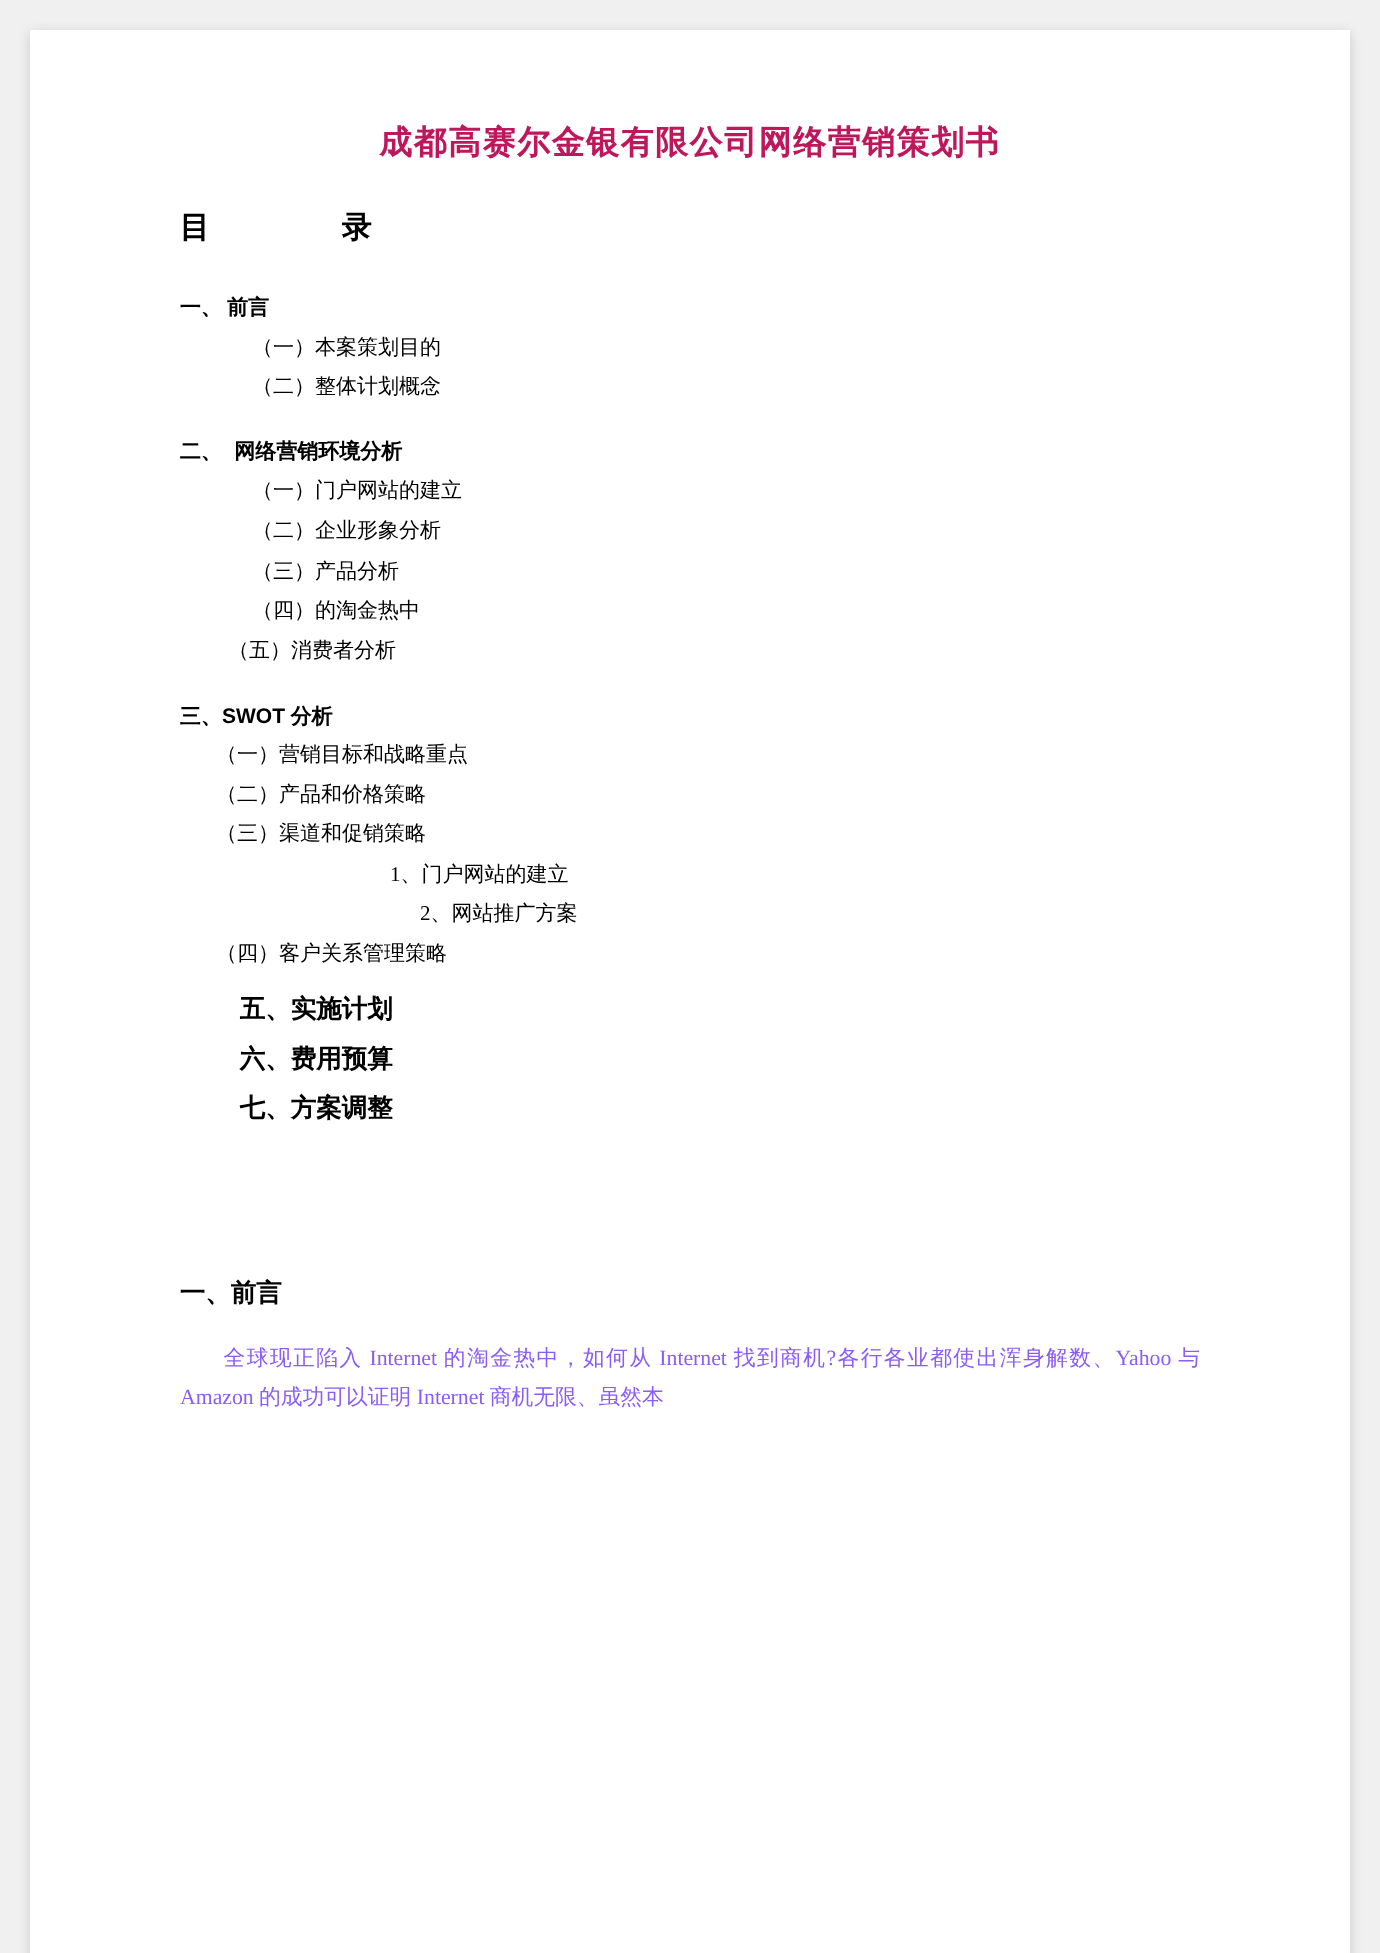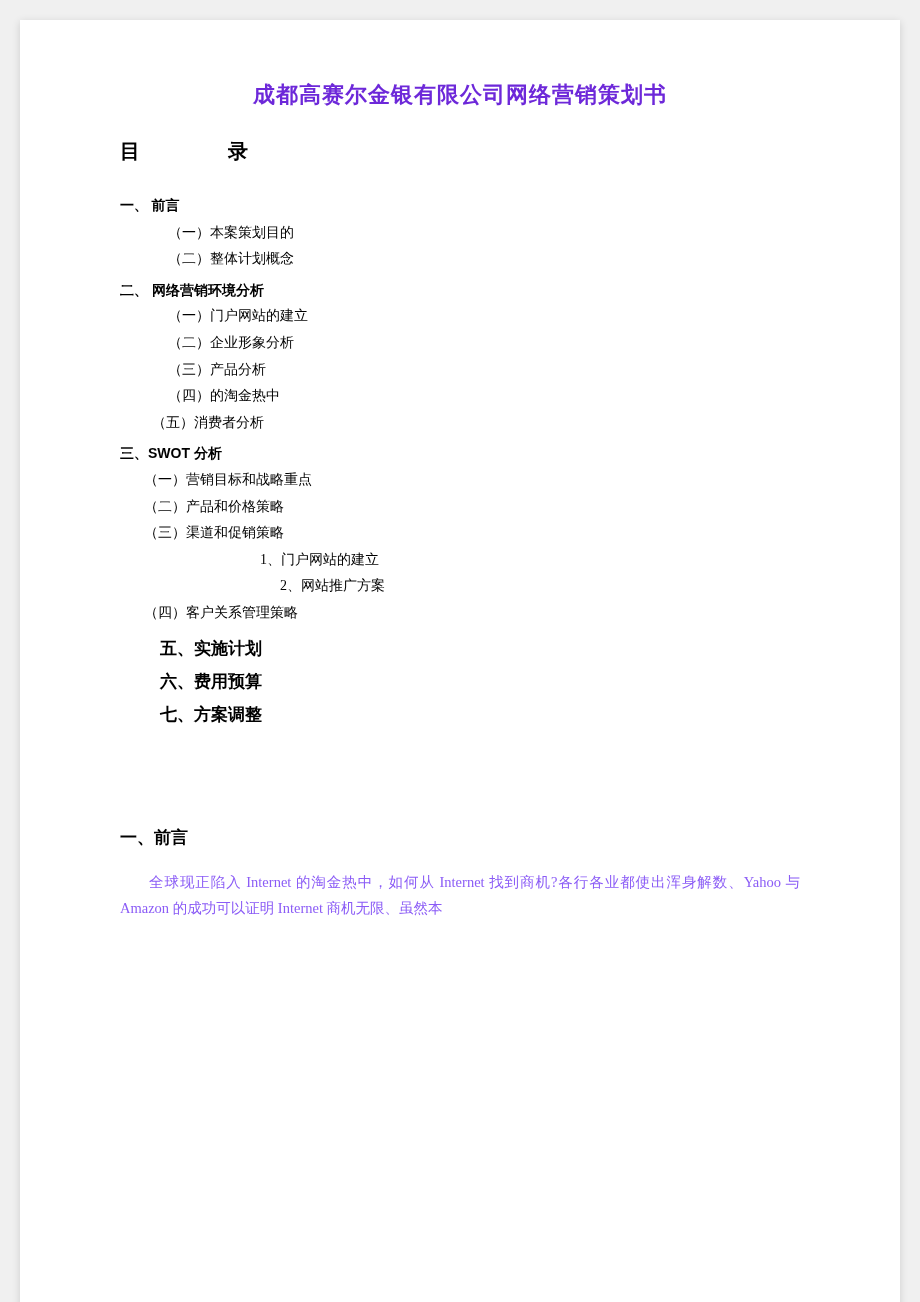--- a/index.html
+++ b/index.html
@@ -24,21 +24,21 @@
       min-height: 1302px;
       padding: 60px 100px;
       box-shadow: 0 2px 8px rgba(0,0,0,0.15);
       position: relative;
     }
 
     .main-title {
       text-align: center;
       font-size: 22px;
       font-weight: bold;
-      color: #6d28d9;
+      color: #be185d;
       margin-bottom: 28px;
       font-family: "SimHei", "黑体", sans-serif;
       letter-spacing: 1px;
     }
 
     .toc-title {
       text-align: left;
       font-size: 20px;
       font-weight: bold;
       color: #000;
@@ -49,21 +49,21 @@
 
     .toc-item {
       font-size: 14px;
       color: #000;
       line-height: 1.9;
       display: block;
     }
 
     .toc-level-1 {
       font-weight: bold;
-      margin-top: 4px;
+      margin-top: 16px;
     }
 
     .toc-level-2 {
       padding-left: 48px;
       font-weight: normal;
     }
 
     .toc-level-3 {
       padding-left: 140px;
       font-weight: normal;
@@ -118,21 +118,21 @@
   <div class="main-title">成都高赛尔金银有限公司网络营销策划书</div>
 
   <div class="toc-title">目　　录</div>
 
   <div>
 
     <span class="toc-item toc-level-1">一、  前言</span>
     <span class="toc-item toc-level-2">（一）本案策划目的</span>
     <span class="toc-item toc-level-2">（二）整体计划概念</span>
 
-    <span class="toc-item toc-level-1" style="font-family:Liberation Sans, sans-serif;">二、 网络营销环境分析</span>
+    <span class="toc-item toc-level-1" style="font-family:Liberation Mono, monospace;">二、 网络营销环境分析</span>
     <span class="toc-item toc-level-2">（一）门户网站的建立</span>
     <span class="toc-item toc-level-2">（二）企业形象分析</span>
     <span class="toc-item toc-level-2">（三）产品分析</span>
     <span class="toc-item toc-level-2">（四）的淘金热中</span>
     <span class="toc-item toc-level-2-indent">（五）消费者分析</span>
 
     <span class="toc-item toc-level-1" style="font-family:'SimHei','黑体',sans-serif;">三、SWOT 分析</span>
     <span class="toc-item toc-level-2-indent2">（一）营销目标和战略重点</span>
     <span class="toc-item toc-level-2-indent2">（二）产品和价格策略</span>
     <span class="toc-item toc-level-2-indent2">（三）渠道和促销策略</span>

